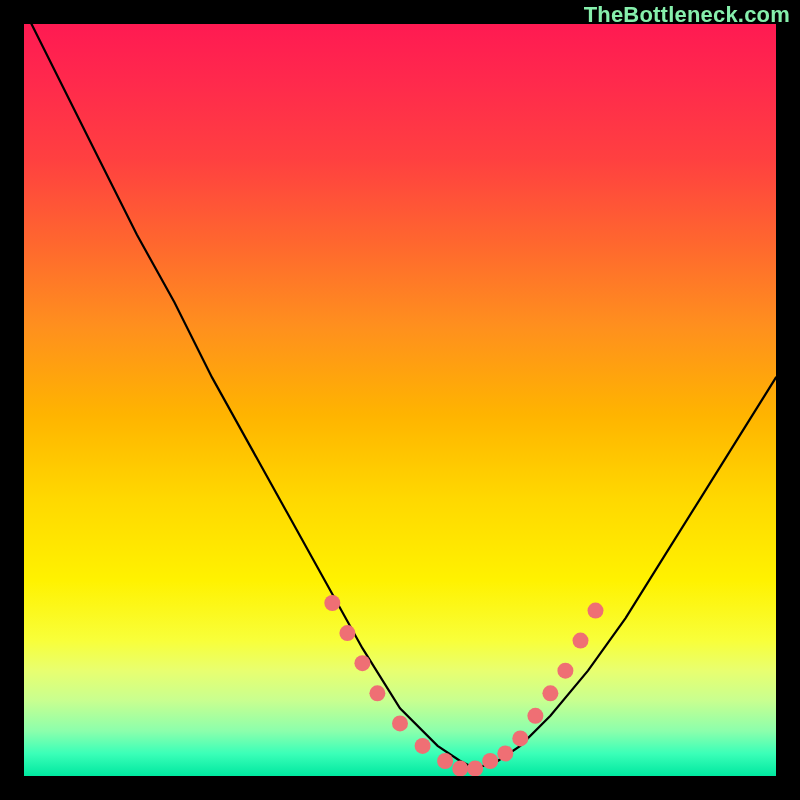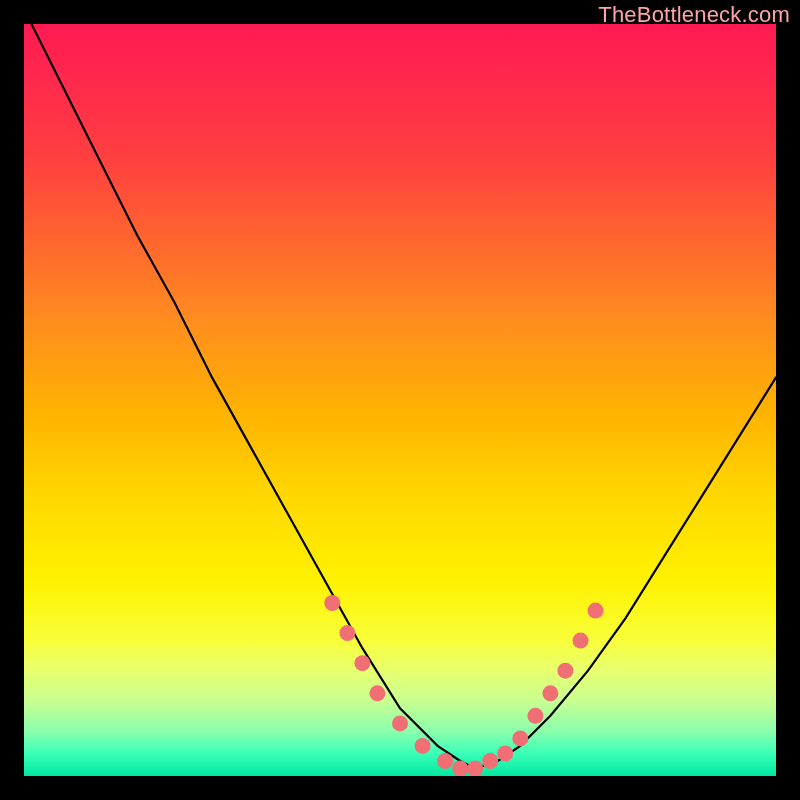--- a/index.html
+++ b/index.html
@@ -55,23 +55,23 @@
     position: absolute;
     left: 0;
     top: 0;
     width: 100%;
     height: 100%;
   }
   .watermark {
     position: absolute;
     top: 2px;
     right: 10px;
-    color: #fca5a5;
+    color: #86efac;
     font-size: 22px;
-    font-weight: 400;
+    font-weight: 700;
     letter-spacing: 0.2px;
   }
 </style>
 </head>
 <body>
 
 <div class="frame">
 
   <div class="plot">
     <div class="gradient"></div>

